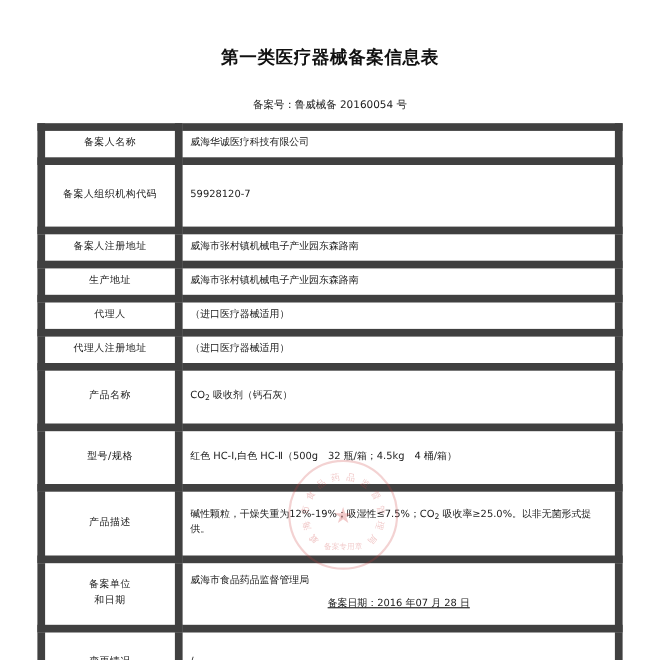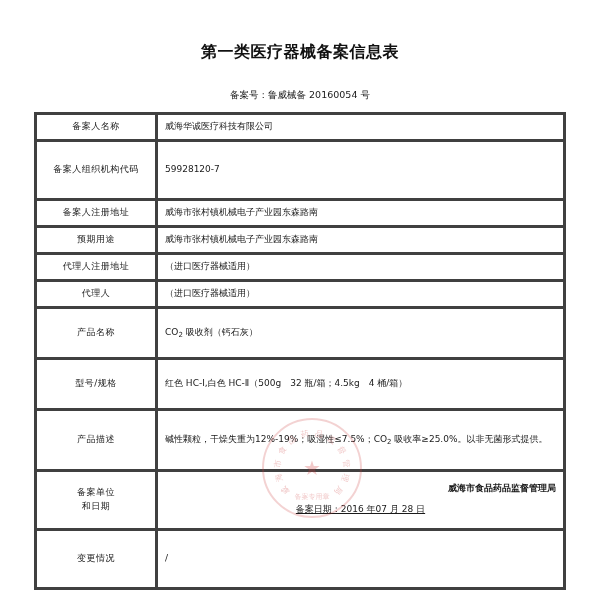--- a/index.html
+++ b/index.html
@@ -37,21 +37,21 @@
     margin-bottom: 10px;
   }
   table.form {
     width: 100%;
     border-collapse: collapse;
     table-layout: fixed;
     position: relative;
     z-index: 2;
   }
   table.form td {
-    border: 3px solid #404040;
+    border: 7px solid #404040;
     font-size: 9px;
     line-height: 1.55;
     padding: 5px 7px;
     vertical-align: middle;
     color: #1a1a1a;
   }
   td.label {
     width: 104px;
     text-align: center;
     letter-spacing: 0.5px;
@@ -75,24 +75,23 @@
   }
   .cell-change {
     height: 46px;
   }
   .dept-cell {
     text-align: center;
     padding-top: 6px;
     padding-bottom: 6px;
   }
   .dept-line1 {
-    text-align: right;
+    text-align: left;
     color: #1a1a1a;
     margin-bottom: 7px;
-    font-weight: bold;
   }
   .dept-line2 {
     text-align: center;
     color: #1a1a1a;
     text-decoration: underline;
   }
   sub {
     font-size: 7px;
     vertical-align: baseline;
     position: relative;
@@ -181,29 +180,29 @@
       </tr>
       <tr>
         <td class="label cell-xtall two-line">备案人组织机构代码</td>
         <td class="value cell-xtall">59928120-7</td>
       </tr>
       <tr>
         <td class="label">备案人注册地址</td>
         <td class="value">威海市张村镇机械电子产业园东森路南</td>
       </tr>
       <tr>
-        <td class="label">预期用途</td>
+        <td class="label">生产地址</td>
         <td class="value">威海市张村镇机械电子产业园东森路南</td>
       </tr>
       <tr>
+        <td class="label">代理人</td>
+        <td class="value">（进口医疗器械适用）</td>
+      </tr>
+      <tr>
         <td class="label">代理人注册地址</td>
-        <td class="value">（进口医疗器械适用）</td>
-      </tr>
-      <tr>
-        <td class="label">代理人</td>
         <td class="value">（进口医疗器械适用）</td>
       </tr>
       <tr>
         <td class="label cell-tall">产品名称</td>
         <td class="value cell-tall">CO<sub>2</sub> 吸收剂（钙石灰）</td>
       </tr>
       <tr>
         <td class="label cell-tall">型号/规格</td>
         <td class="value cell-tall">红色 HC-Ⅰ,白色 HC-Ⅱ（500g　32 瓶/箱；4.5kg　4 桶/箱）</td>
       </tr>

